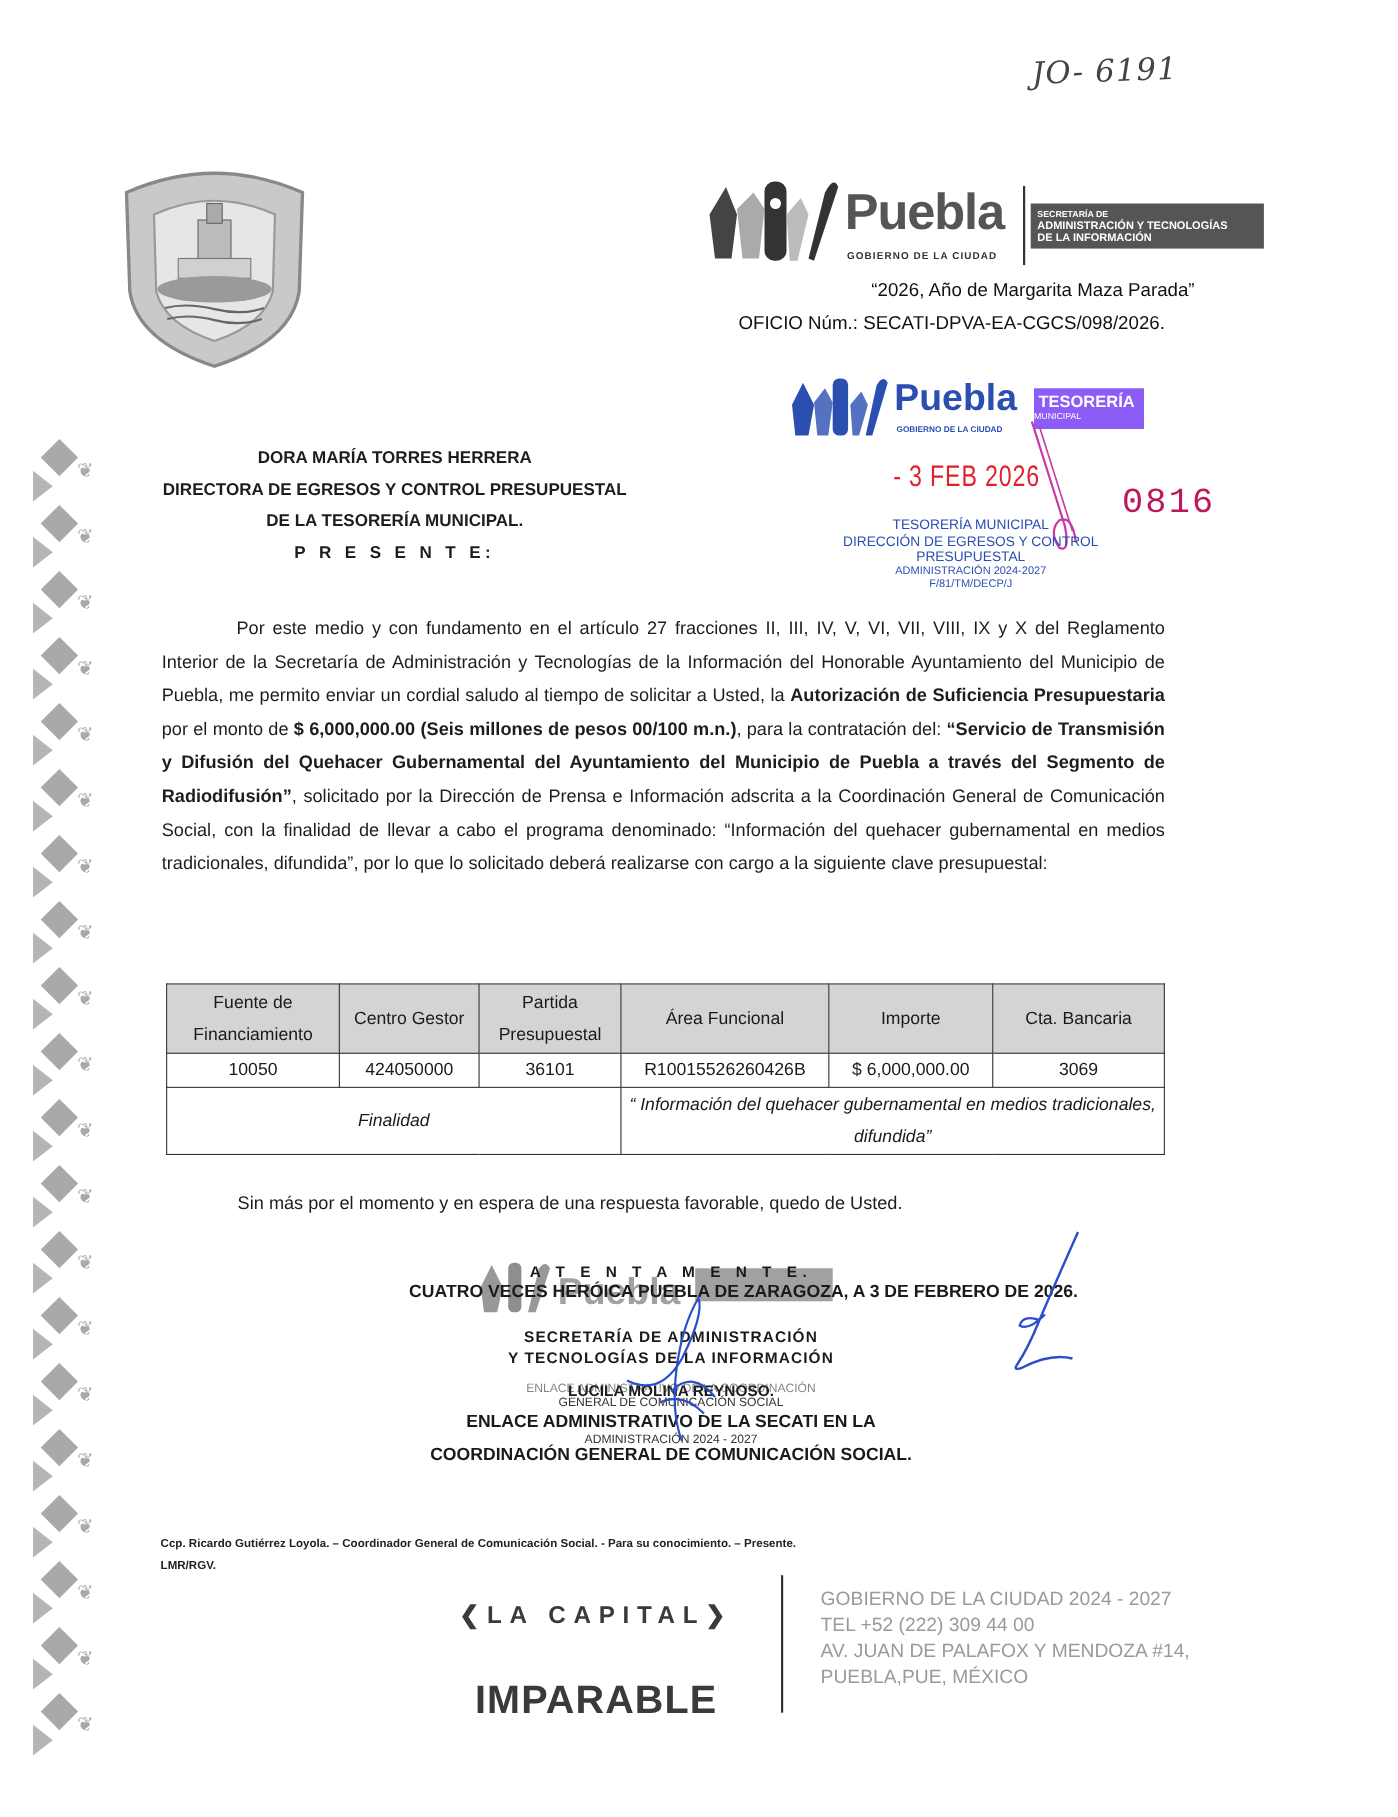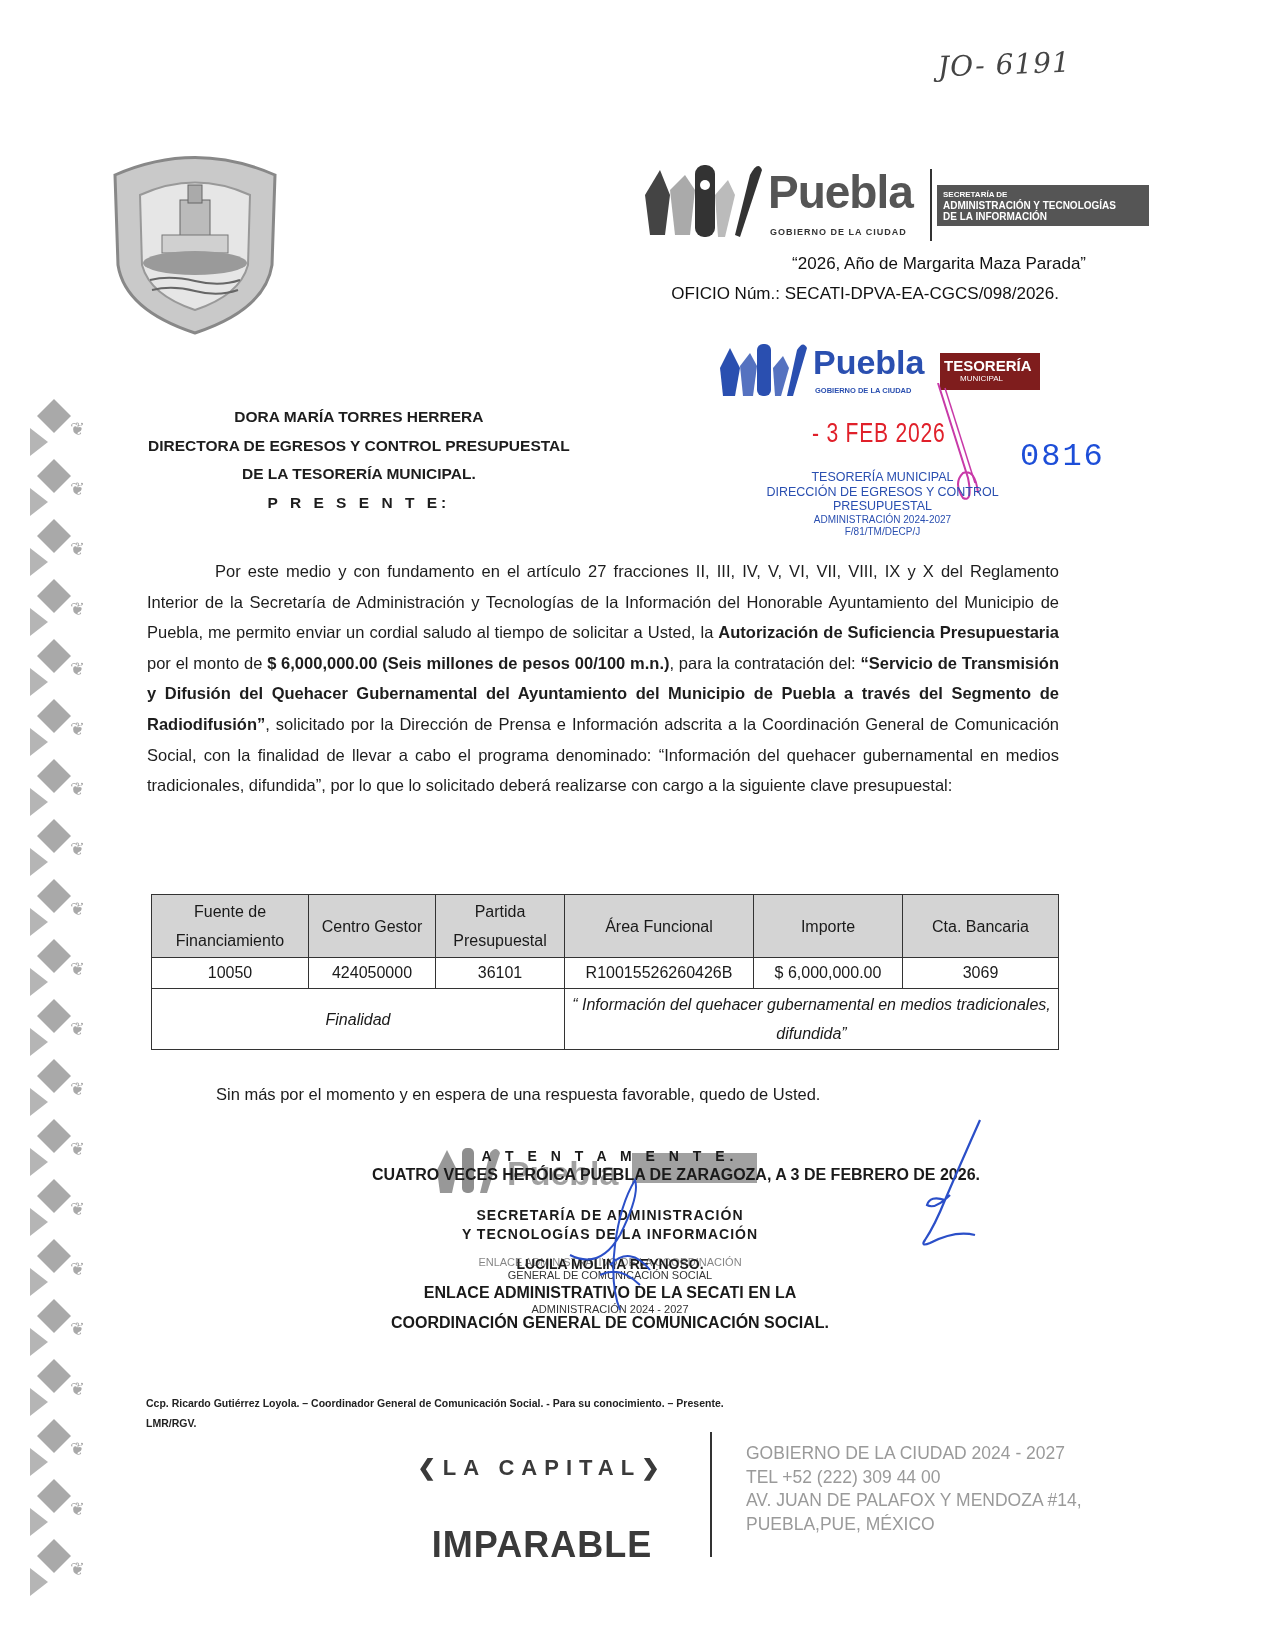--- a/index.html
+++ b/index.html
@@ -19,21 +19,21 @@
   .logo-top { left: 640px; top: 155px; width: 500px; height: 90px; }
   .puebla-word { font-family: "Liberation Sans", sans-serif; font-weight: bold; color: #555; font-size: 46px; letter-spacing: -1px; }
   .gob-small { font-family: "Liberation Sans", sans-serif; font-weight: bold; font-size: 9px; letter-spacing: 1px; color: #333; }
   .dept-box { background: #555; color: #fff; font-family: "Liberation Sans", sans-serif; font-weight: bold; font-size: 10px; line-height: 11px; padding: 4px 6px; }
   .motto { right: 185px; top: 254px; font-family: "Liberation Sans", sans-serif; font-size: 17px; color: #111; font-weight: 500; }
   .oficio { right: 212px; top: 284px; font-family: "Liberation Sans", sans-serif; font-size: 17px; color: #111; }
   
   .stamp { left: 715px; top: 338px; width: 360px; height: 210px; }
   .stamp-blue { color: #2a4fb0; }
   .stamp-date { left: 812px; top: 418px; font-family: "Liberation Sans", sans-serif; font-size: 27px; color: #e0202a; transform: scaleX(0.78); transform-origin: left; letter-spacing: 1px; }
-  .stamp-num { left: 1020px; top: 438px; font-family: "Liberation Mono", monospace; font-size: 32px; color: #1d4ed8; letter-spacing: 2px; }
+  .stamp-num { left: 1020px; top: 438px; font-family: "Liberation Mono", monospace; font-size: 32px; color: #be185d; letter-spacing: 2px; }
   .stamp-text { left: 740px; top: 470px; width: 285px; text-align: center; font-family: "Liberation Sans", sans-serif; font-size: 12.5px; color: #2a4fb0; line-height: 14.5px; }
   .stamp-text .small { font-size: 10px; line-height: 12px; }
   
   .addressee { left: 148px; top: 403px; font-family: "Liberation Sans", sans-serif; font-size: 15.5px; font-weight: bold; color: #1d1d1d; line-height: 28.5px; text-align: center; }
   .presente { letter-spacing: 4px; }
   
   .body-text { left: 147px; top: 556px; width: 912px; font-family: "Liberation Sans", sans-serif; font-size: 16.5px; line-height: 30.6px; text-align: justify; color: #1d1d1d; }
   .body-text p { margin: 0; text-indent: 68px; }
   .body-text b { font-weight: bold; }
   
@@ -213,23 +213,23 @@
     <svg width="95" height="60" viewBox="0 0 95 60">
       <path d="M5 30 L15 10 L25 30 L20 58 L8 58 Z" fill="#2a4fb0"></path>
       <path d="M25 28 L35 15 L42 28 L38 58 L28 58 Z" fill="#2a4fb0" opacity="0.8"></path>
       <rect x="42" y="6" width="14" height="52" rx="6" fill="#2a4fb0"></rect>
       <path d="M58 30 L68 18 L74 30 L66 58 L60 58 Z" fill="#2a4fb0" opacity="0.8"></path>
       <path d="M72 58 L82 12 Q88 2 92 10 L78 58 Z" fill="#2a4fb0"></path>
     </svg>
   </div>
   <div style="position:absolute;left:98px;top:5px;font-family:'Liberation Sans',sans-serif;font-weight:bold;font-size:34px;" class="stamp-blue">Puebla</div>
   <div style="position:absolute;left:100px;top:48px;font-family:'Liberation Sans',sans-serif;font-weight:bold;font-size:7.5px;" class="stamp-blue">GOBIERNO DE LA CIUDAD</div>
-  <div style="position:absolute;left:225px;top:15px;width:100px;height:37px;background:#7f1d1d;color:#fff;font-family:'Liberation Sans',sans-serif;">
+  <div style="position:absolute;left:225px;top:15px;width:100px;height:37px;background:#8b5cf6;color:#fff;font-family:'Liberation Sans',sans-serif;">
     <div style="font-weight:bold;font-size:15px;padding:4px 0 0 4px;">TESORERÍA</div>
-    <div style="font-size:8px;padding-left:20px;">MUNICIPAL</div>
+    <div style="font-size:8px;padding-left:0;">MUNICIPAL</div>
   </div>
   <svg style="position:absolute;left:218px;top:45px;" width="60" height="125" viewBox="0 0 60 125">
     <path d="M5 0 L35 95 Q40 120 30 115 Q20 100 30 90 Q42 85 45 110" stroke="#c83aa8" stroke-width="2" fill="none"></path>
     <path d="M12 5 L42 100" stroke="#c83aa8" stroke-width="1.5" fill="none"></path>
   </svg>
 </div>
 <div class="abs stamp-date">- 3 FEB 2026</div>
 <div class="abs stamp-num">0816</div>
 <div class="abs stamp-text">
   <div>TESORERÍA MUNICIPAL</div>

